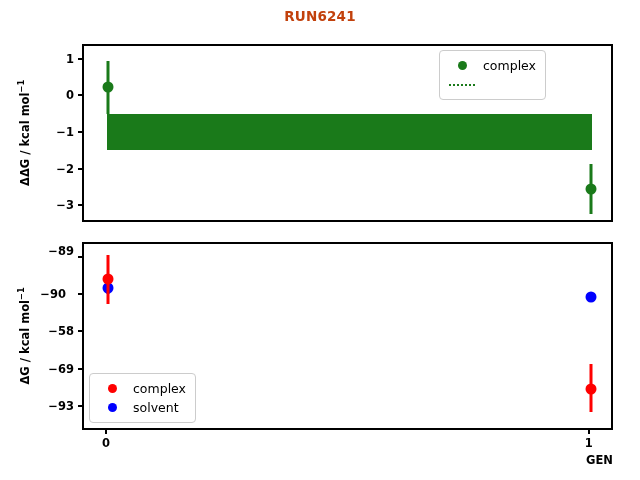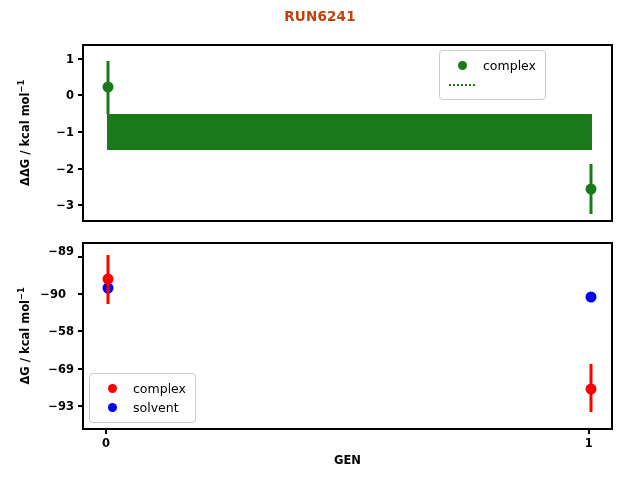--- a/index.html
+++ b/index.html
@@ -91,21 +91,21 @@
     transform-origin: 50% 50%;
     transform: rotate(-90deg);
     white-space: nowrap;
     text-align: center;
   }
   .xlabel {
     position: absolute;
     font-size: 11.5px;
     font-weight: bold;
     color: #000000;
-    text-align: center;
+    text-align: right;
     white-space: nowrap;
   }
   
   .errbar {
     position: absolute;
     width: 3px;
     transform: translateX(-50%);
   }
   .marker {
     position: absolute;

